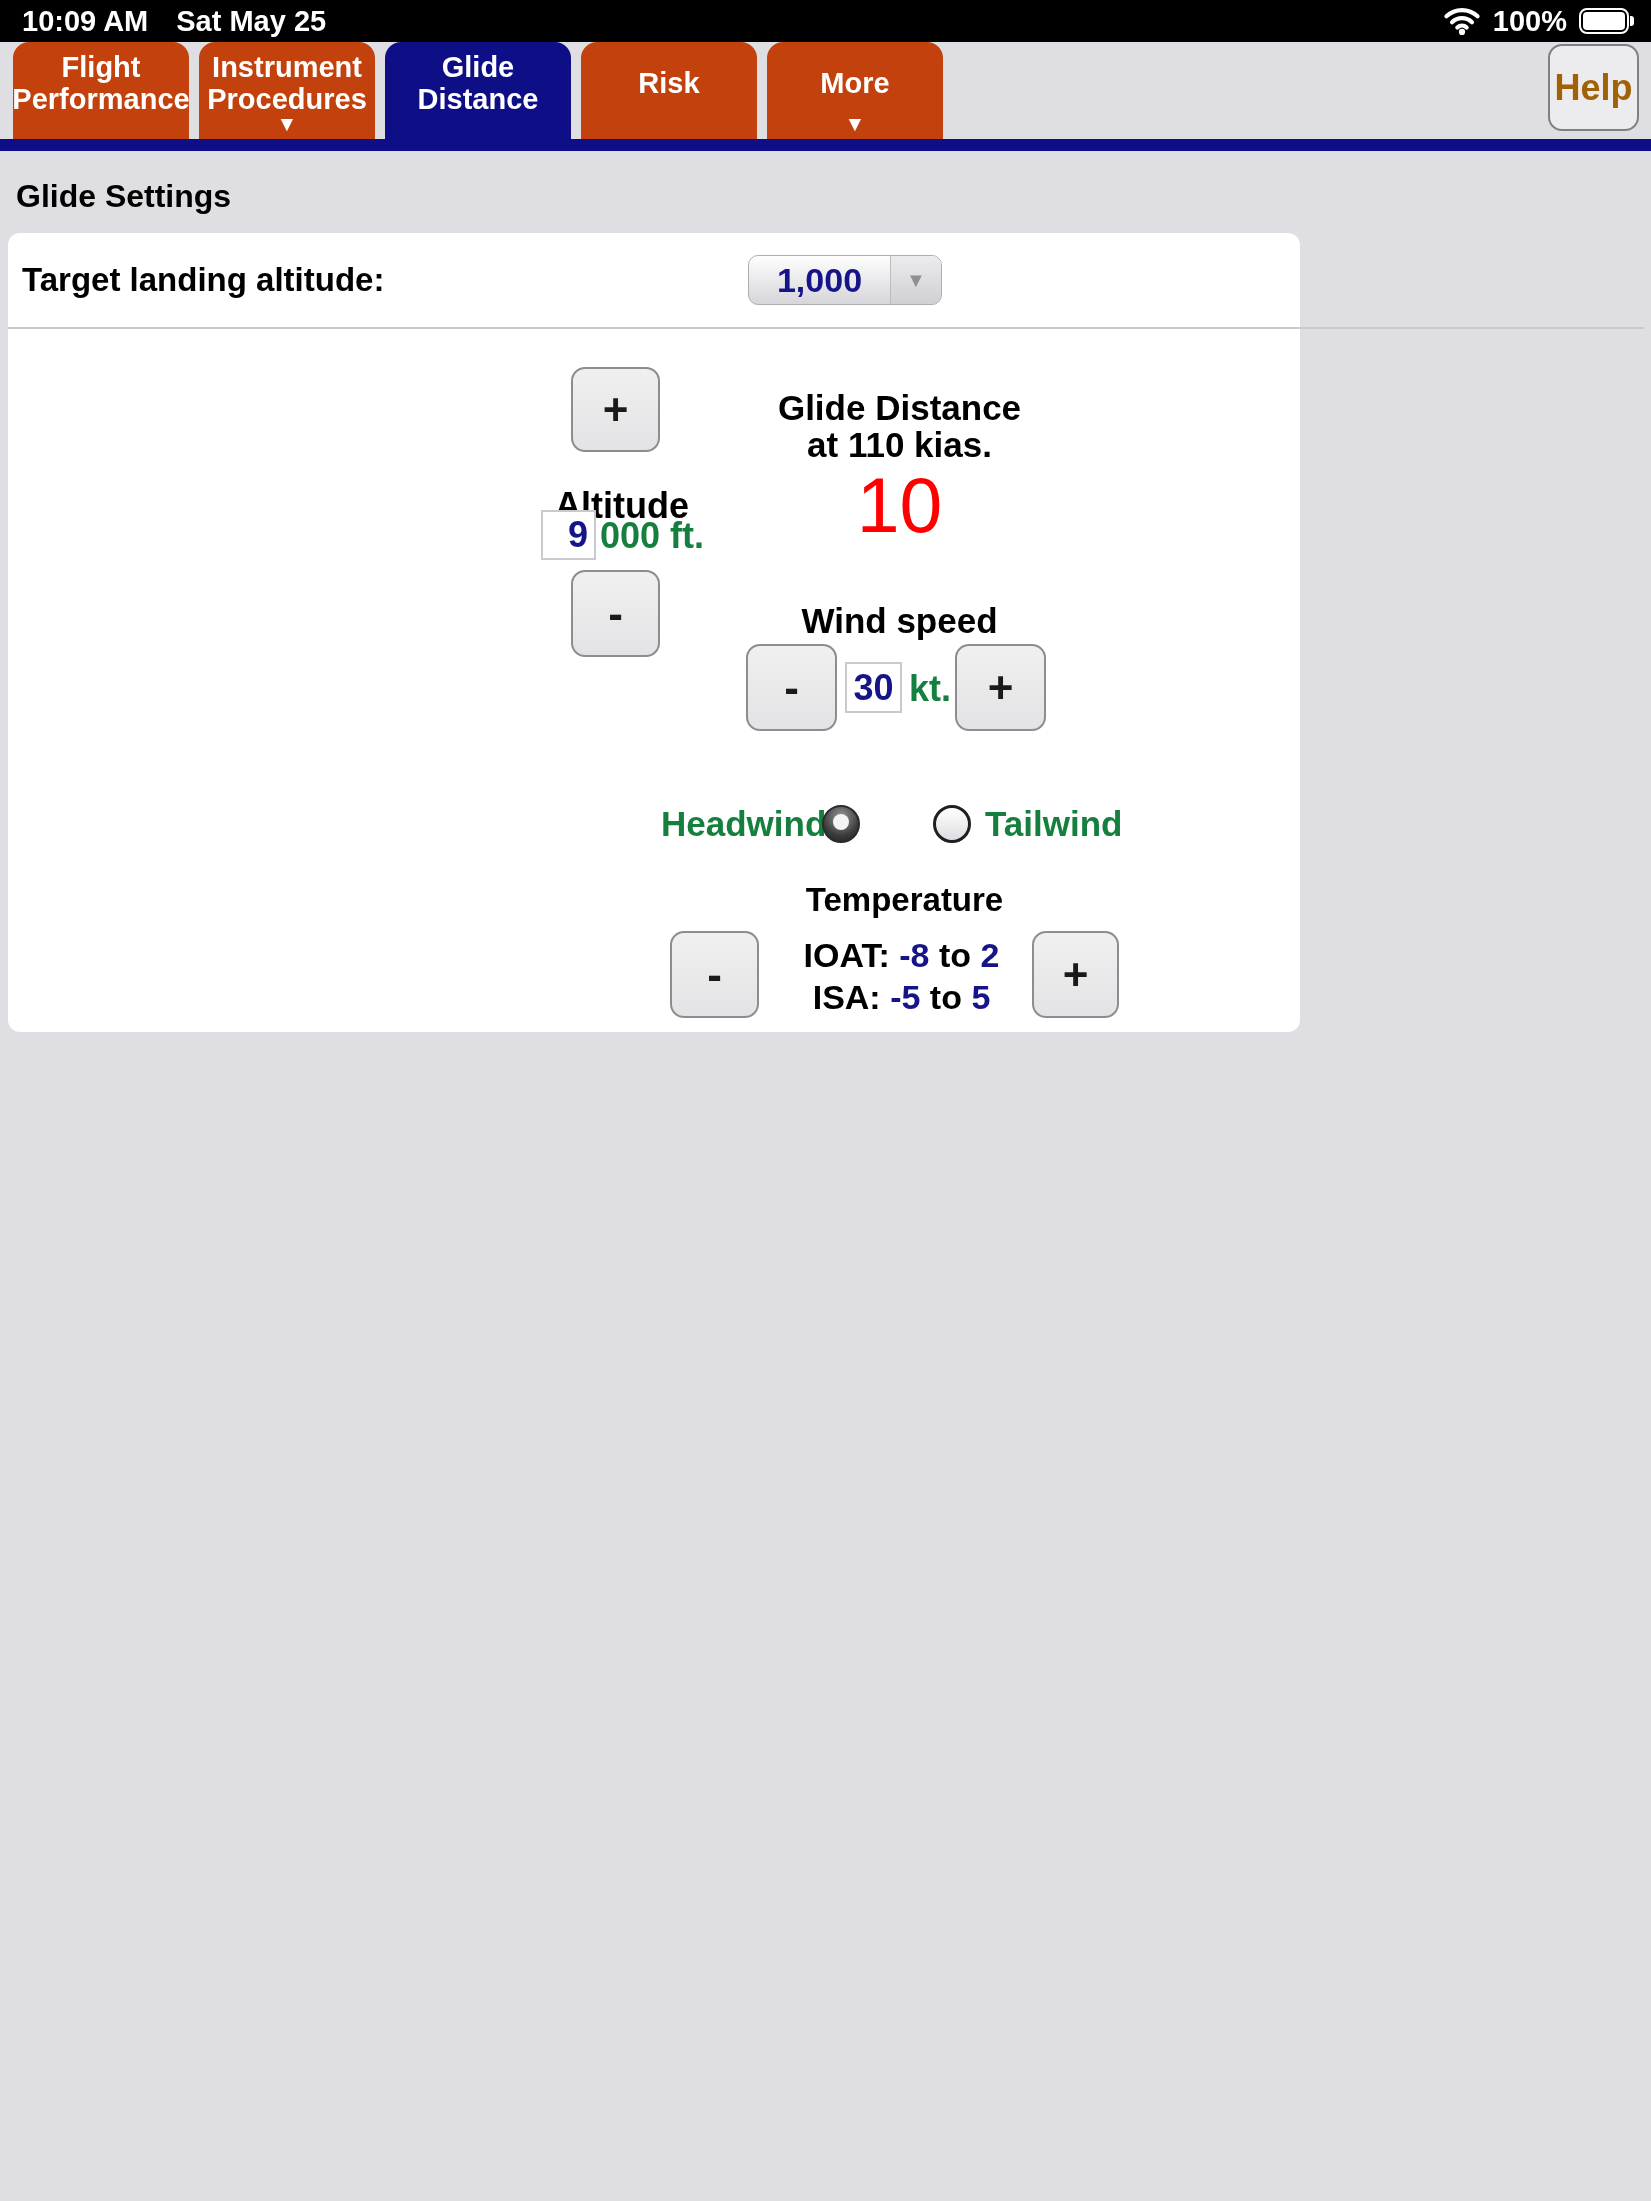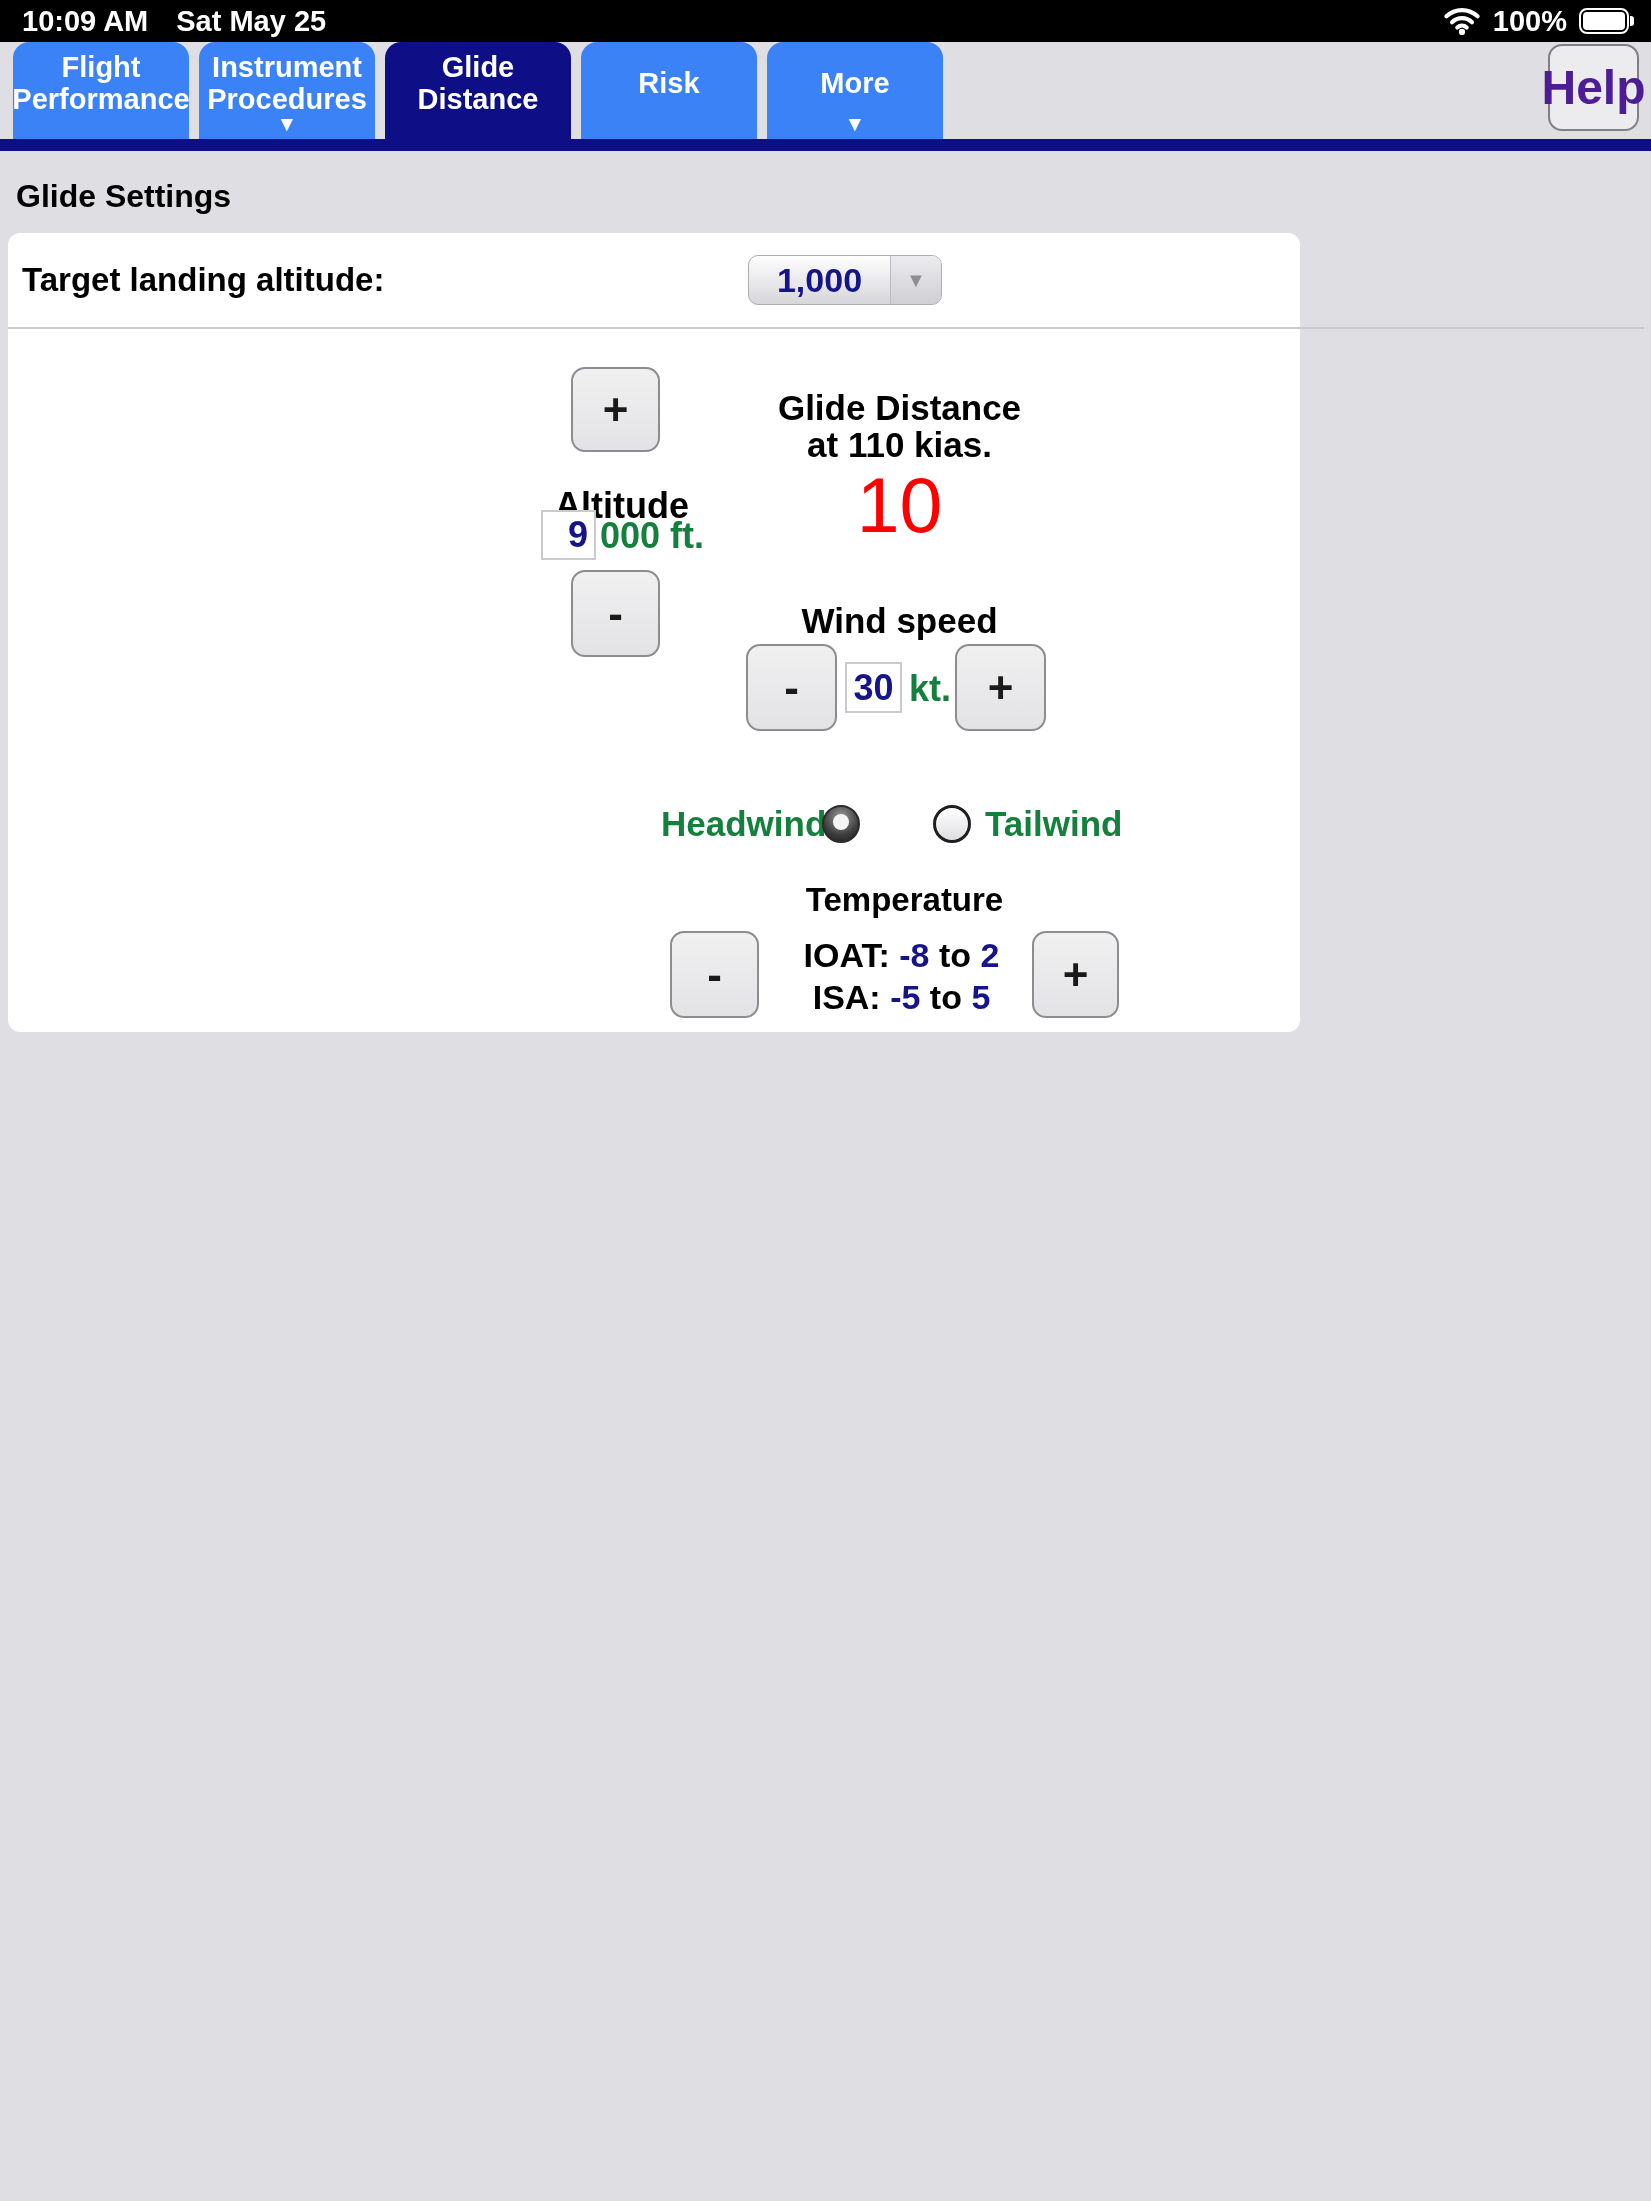--- a/index.html
+++ b/index.html
@@ -10,28 +10,28 @@
   .statusbar{position:absolute;left:0;top:0;width:1651px;height:42px;background:#000;color:#fff;
     display:flex;align-items:center;justify-content:space-between;box-sizing:border-box;padding:0 22px;
     font-size:29px;font-weight:600;}
   .sb-left{display:flex;gap:28px;align-items:center;}
   .sb-right{display:flex;gap:12px;align-items:center;}
   .batt{position:relative;width:50px;height:26px;border:2px solid #fff;border-radius:8px;
     background:#fff;background-clip:content-box;padding:2px;box-sizing:border-box;}
   .batt::after{content:"";position:absolute;right:-7px;top:6px;width:4px;height:10px;background:#fff;border-radius:0 3px 3px 0;}
 
   
-  .tab{position:absolute;top:42px;height:97px;background:#3b82f6;color:#fff;border-radius:16px 16px 0 0;
+  .tab{position:absolute;top:42px;height:97px;background:#c2410c;color:#fff;border-radius:16px 16px 0 0;
     display:flex;flex-direction:column;align-items:center;justify-content:center;text-align:center;
     font-size:29px;font-weight:bold;line-height:32px;box-sizing:border-box;padding:0 2px 16px 2px;cursor:pointer;}
   .tab.selected{background:#0E0E87;}
   .tab .tab-arrow{position:absolute;bottom:5px;left:50%;transform:translateX(-50%);font-size:21px;line-height:1;}
   .navline{position:absolute;left:0;top:139px;width:1651px;height:12px;background:#0E0E87;}
   .help-btn{position:absolute;left:1548px;top:44px;width:91px;height:87px;background:#ECECEE;border:2px solid #7F7F85;
-    border-radius:14px;display:flex;align-items:center;justify-content:center;font-size:48px;font-weight:bold;color:#4c1d95;
+    border-radius:14px;display:flex;align-items:center;justify-content:center;font-size:36px;font-weight:bold;color:#a16207;
     box-sizing:border-box;cursor:pointer;}
 
   
   .section-title{position:absolute;left:16px;top:178px;font-size:32px;font-weight:bold;color:#000;}
   .panel{position:absolute;left:8px;top:233px;width:1292px;height:799px;background:#fff;border-radius:12px;}
   .panel-divider{position:absolute;left:0;top:94px;width:1636px;height:2px;background:#C9C9CE;}
   .target-label{position:absolute;left:14px;top:28px;font-size:33px;font-weight:bold;color:#000;}
 
   .dropdown{position:absolute;left:740px;top:22px;width:194px;height:50px;display:flex;
     border:1px solid #ADADB2;border-radius:10px;background:linear-gradient(#FEFEFE,#D6D6DA);

